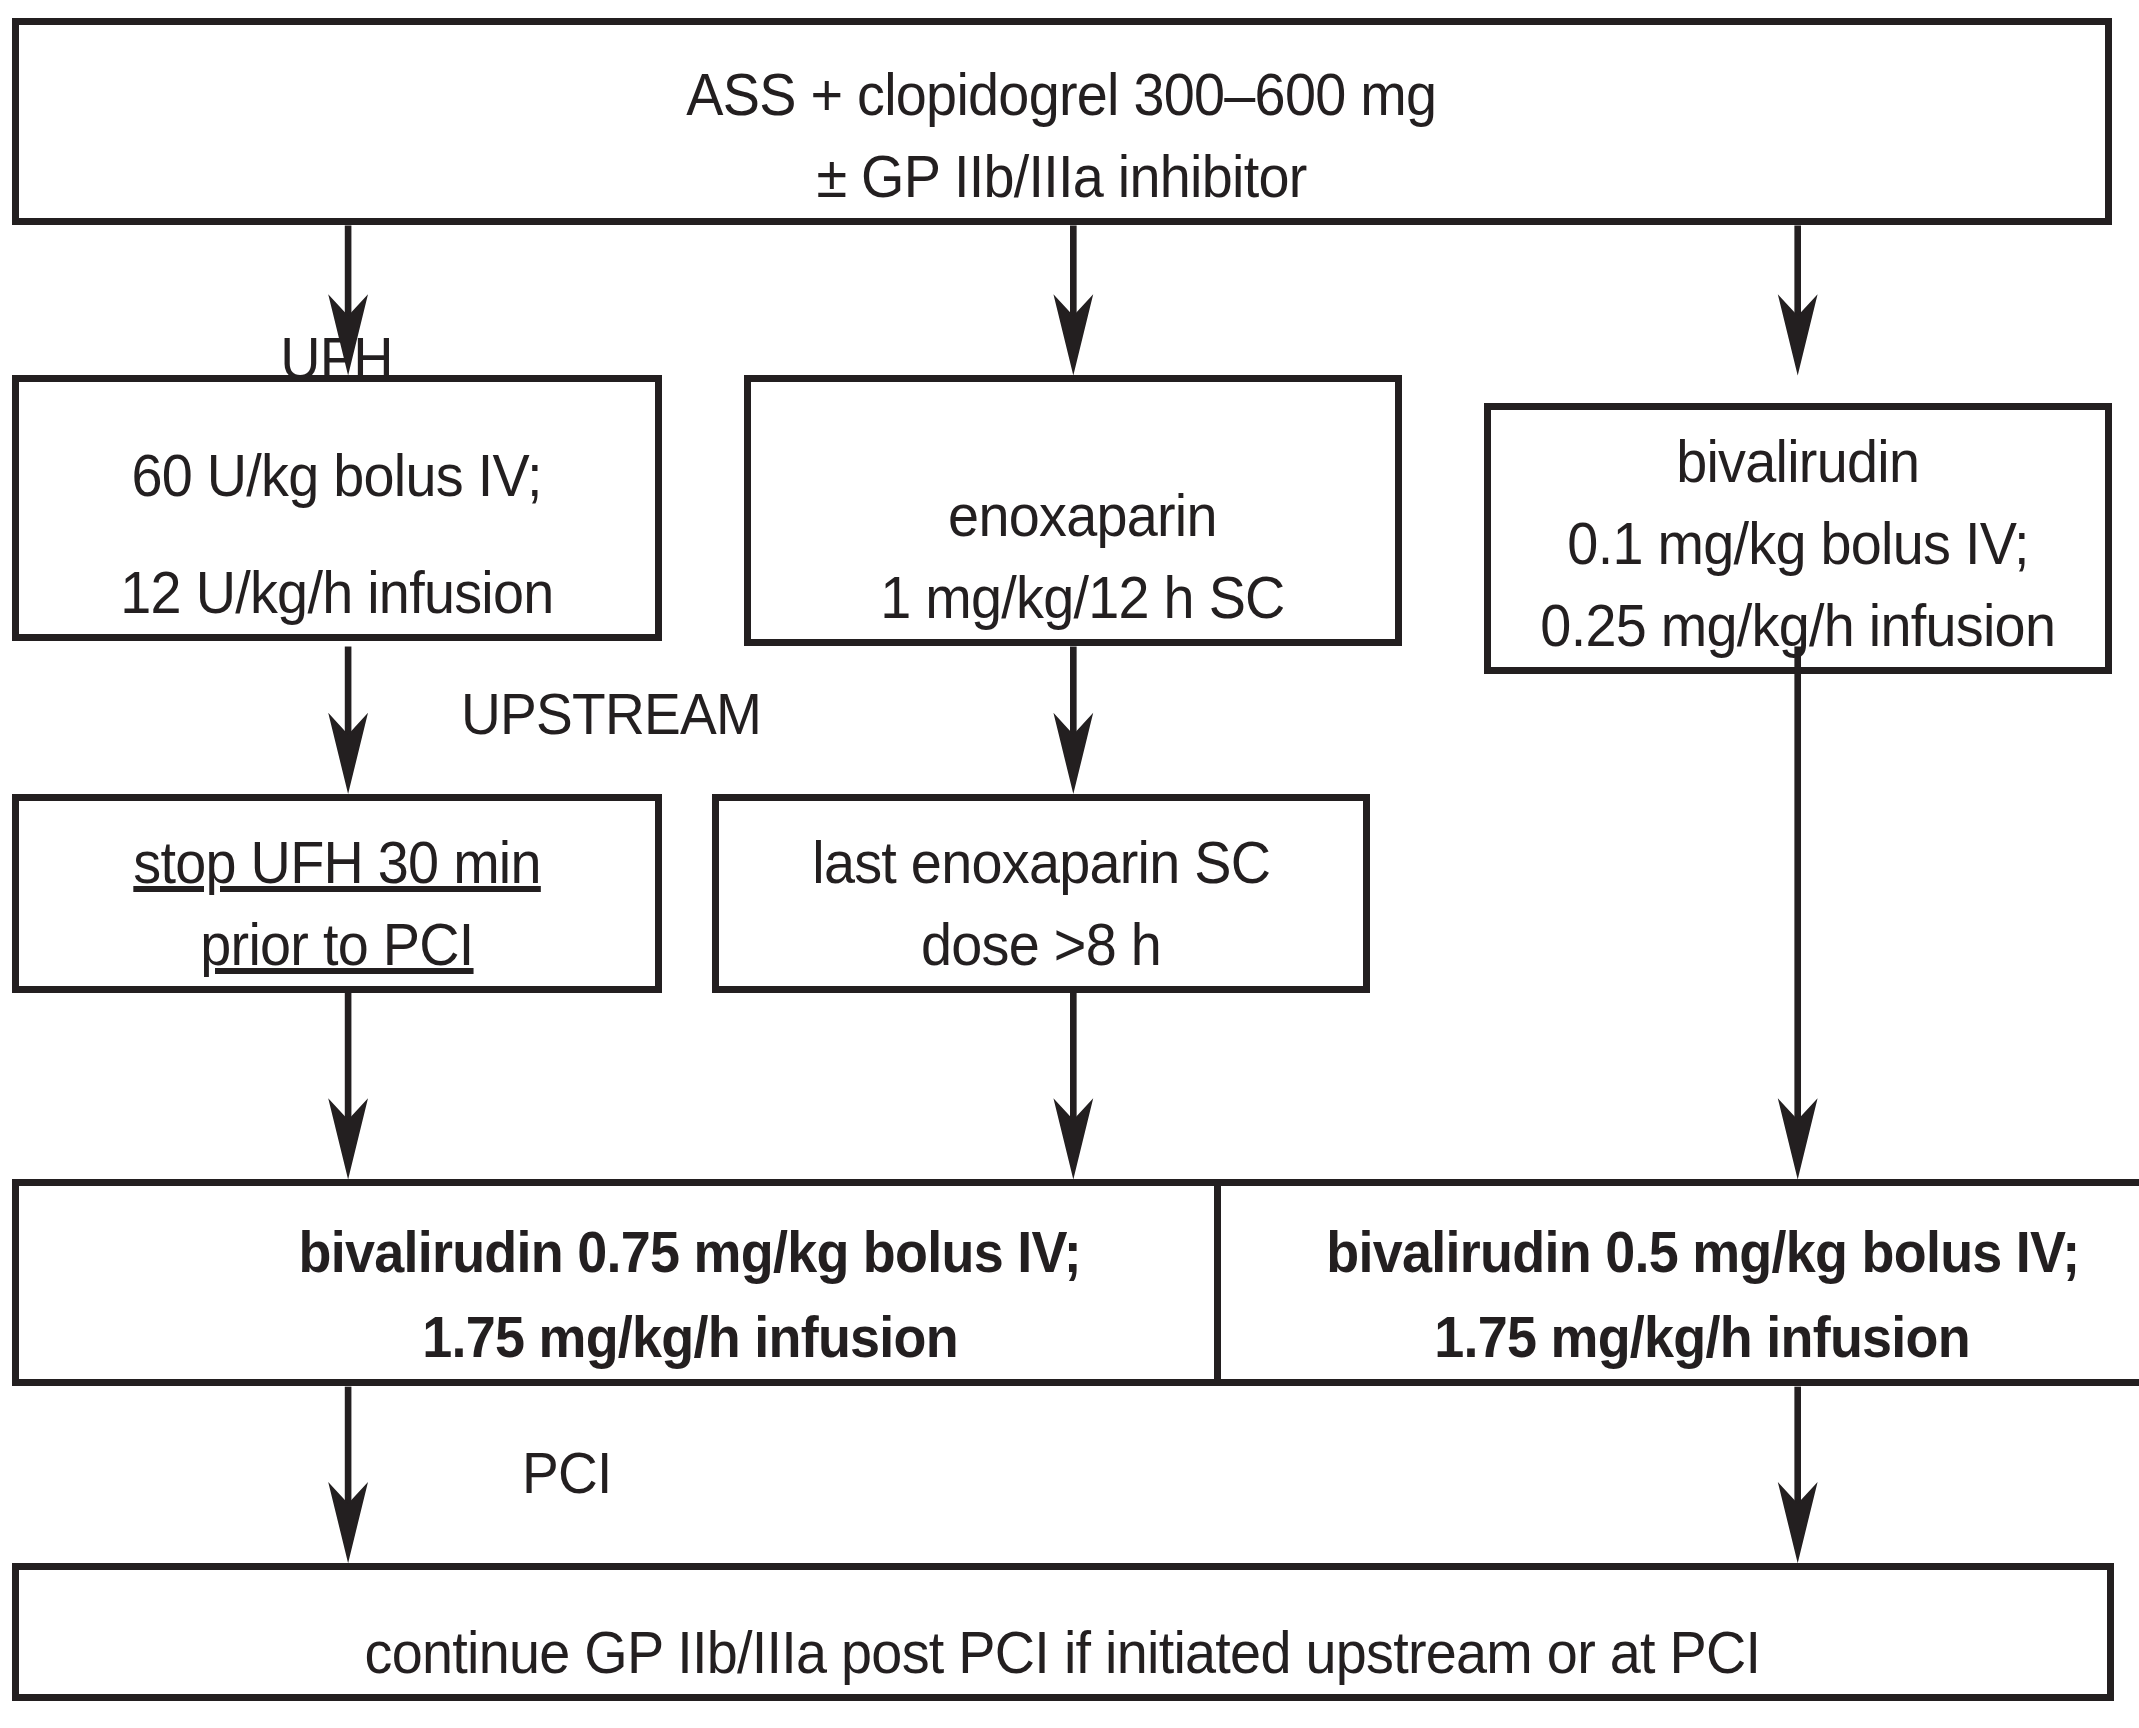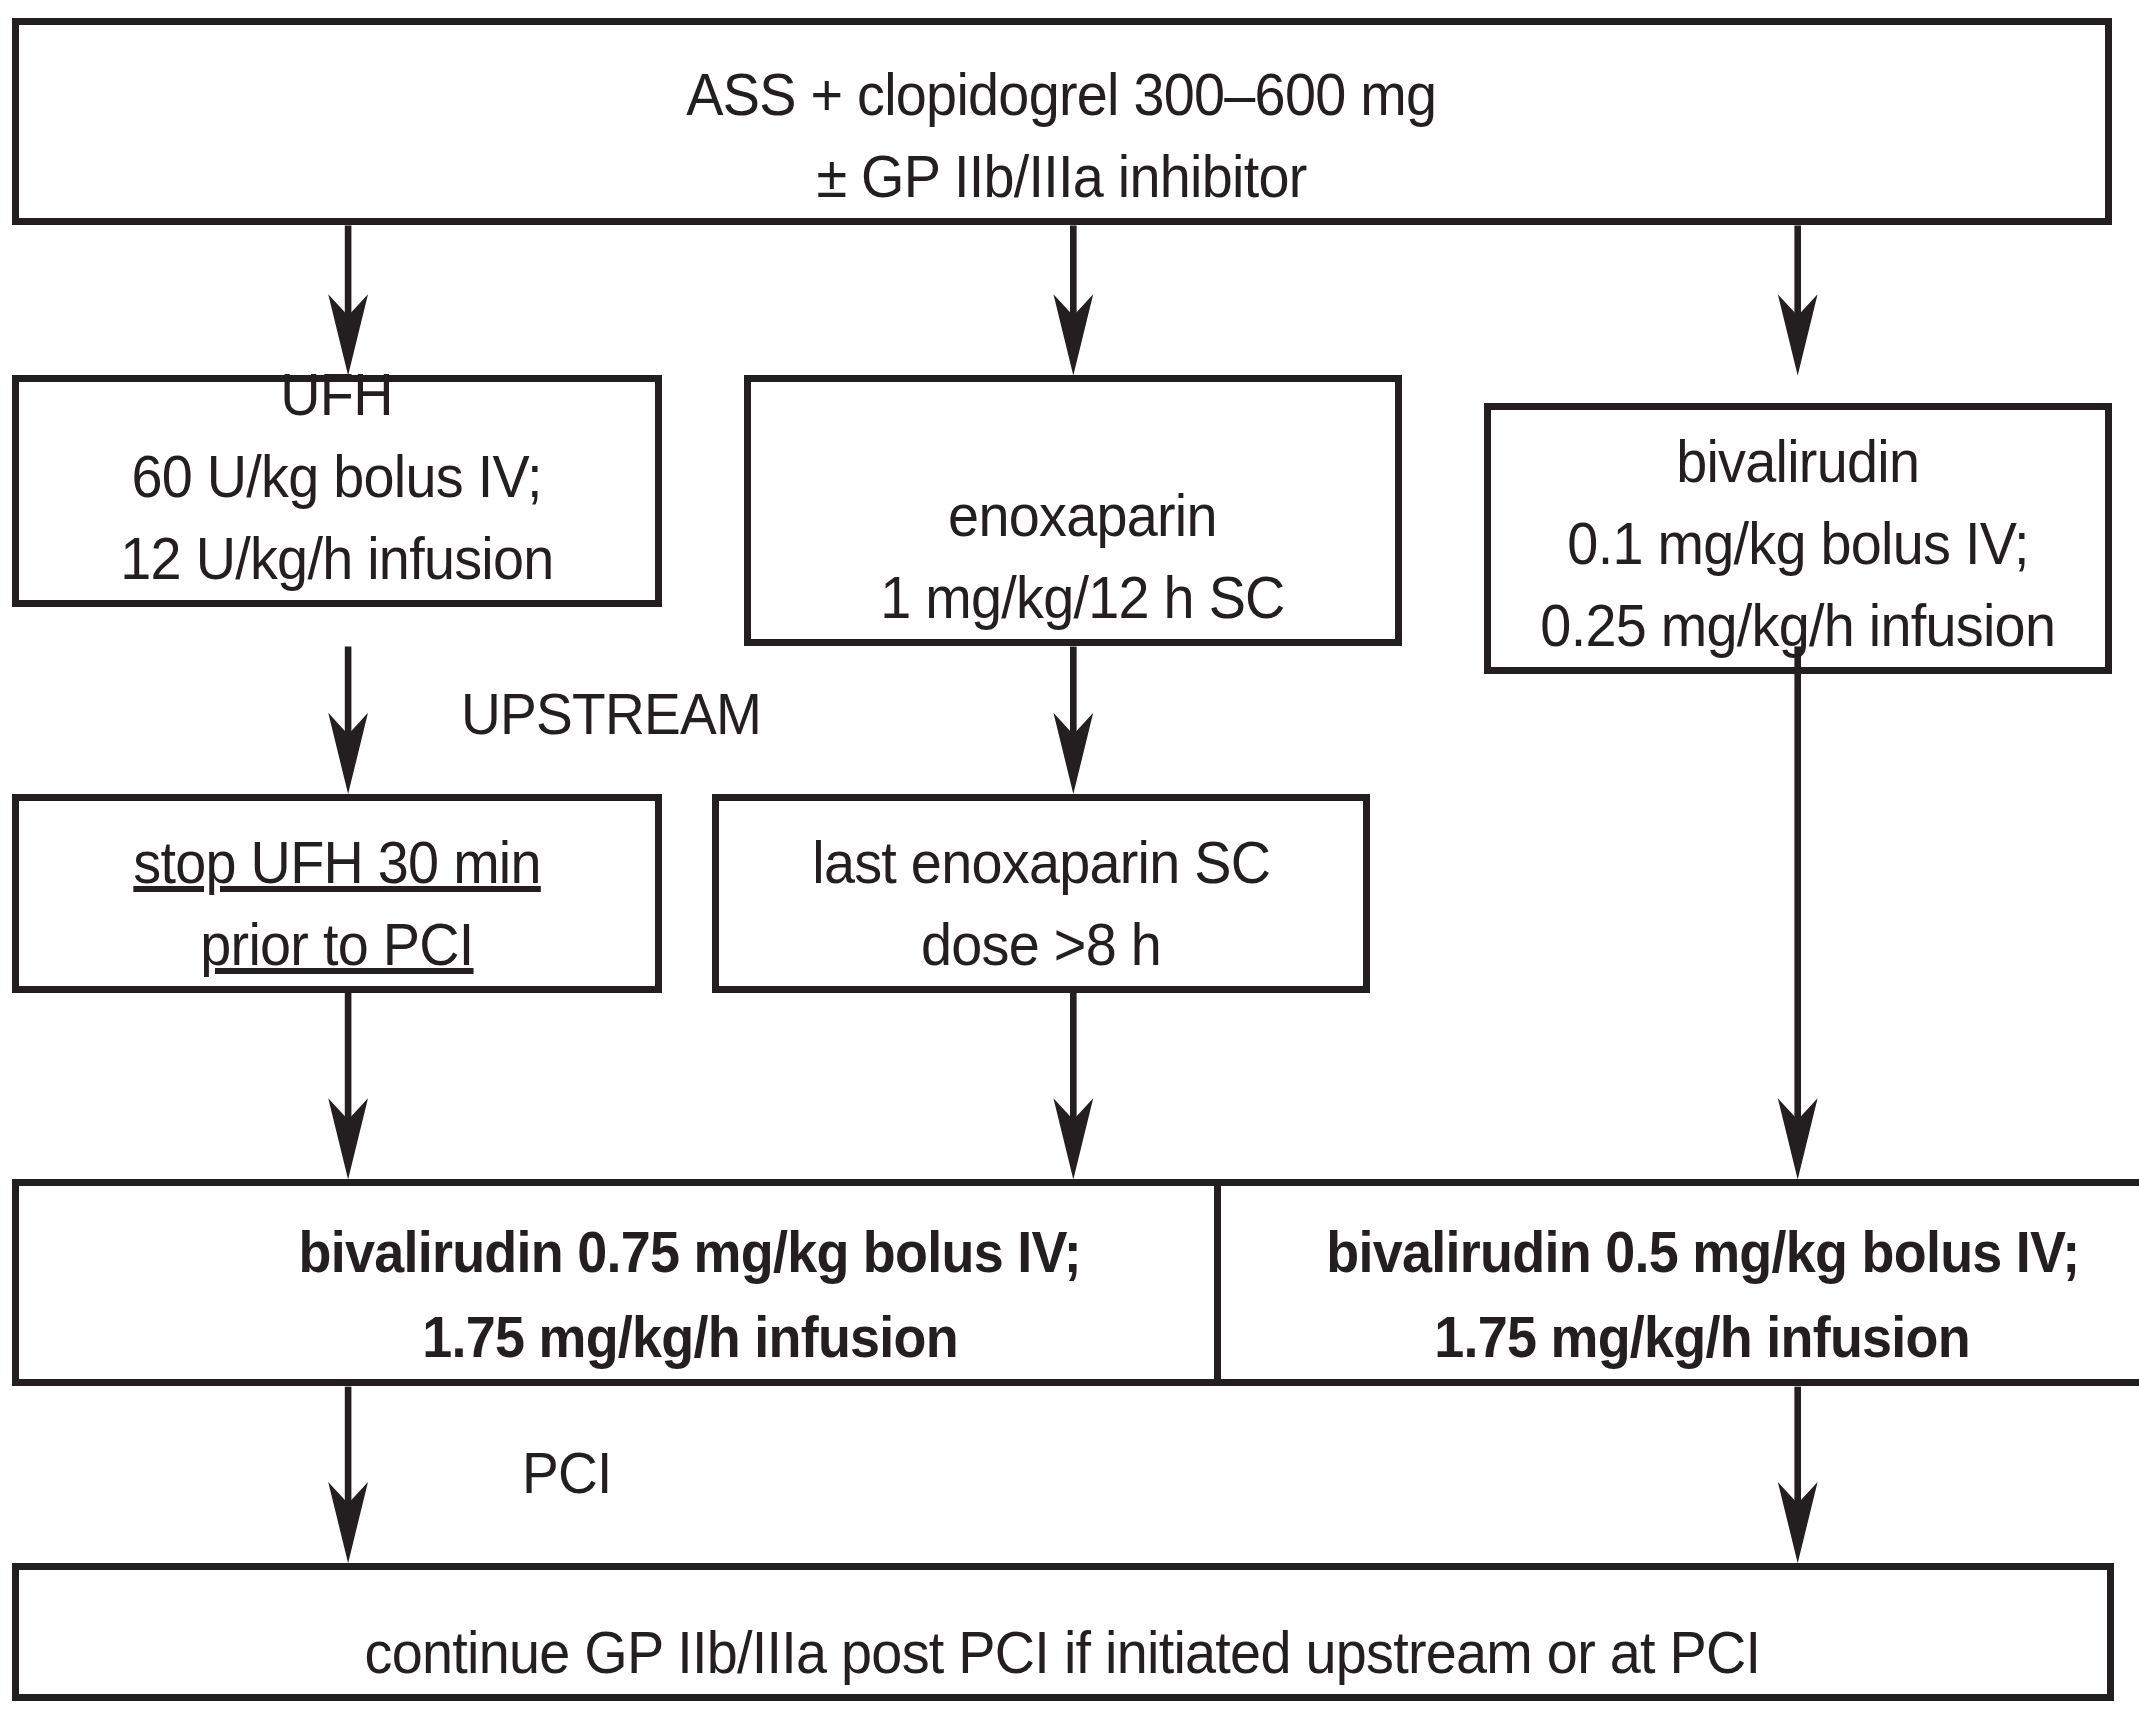--- a/index.html
+++ b/index.html
@@ -70,21 +70,21 @@
 </head>
 <body>
 
 <div id="canvas">
 
   <div class="node" style="left:11.6px; top:18px; width:2100px; height:207px;">
     <span class="line">ASS + clopidogrel 300–600 mg</span>
     <span class="line">± GP IIb/IIIa inhibitor</span>
   </div>
 
-  <div class="node" style="left:11.6px; top:375px; width:650px; height:232px;">
+  <div class="node" style="left:11.6px; top:375px; width:650px; height:266px;gap:35px;">
     <span class="line">UFH</span>
     <span class="line">60 U/kg bolus IV;</span>
     <span class="line">12 U/kg/h infusion</span>
   </div>
 
   <div class="node" style="left:744px; top:375px; width:658px; height:271px;padding-left:18px;">
     <span class="line">enoxaparin</span>
     <span class="line">1 mg/kg/12 h SC</span>
   </div>
 

